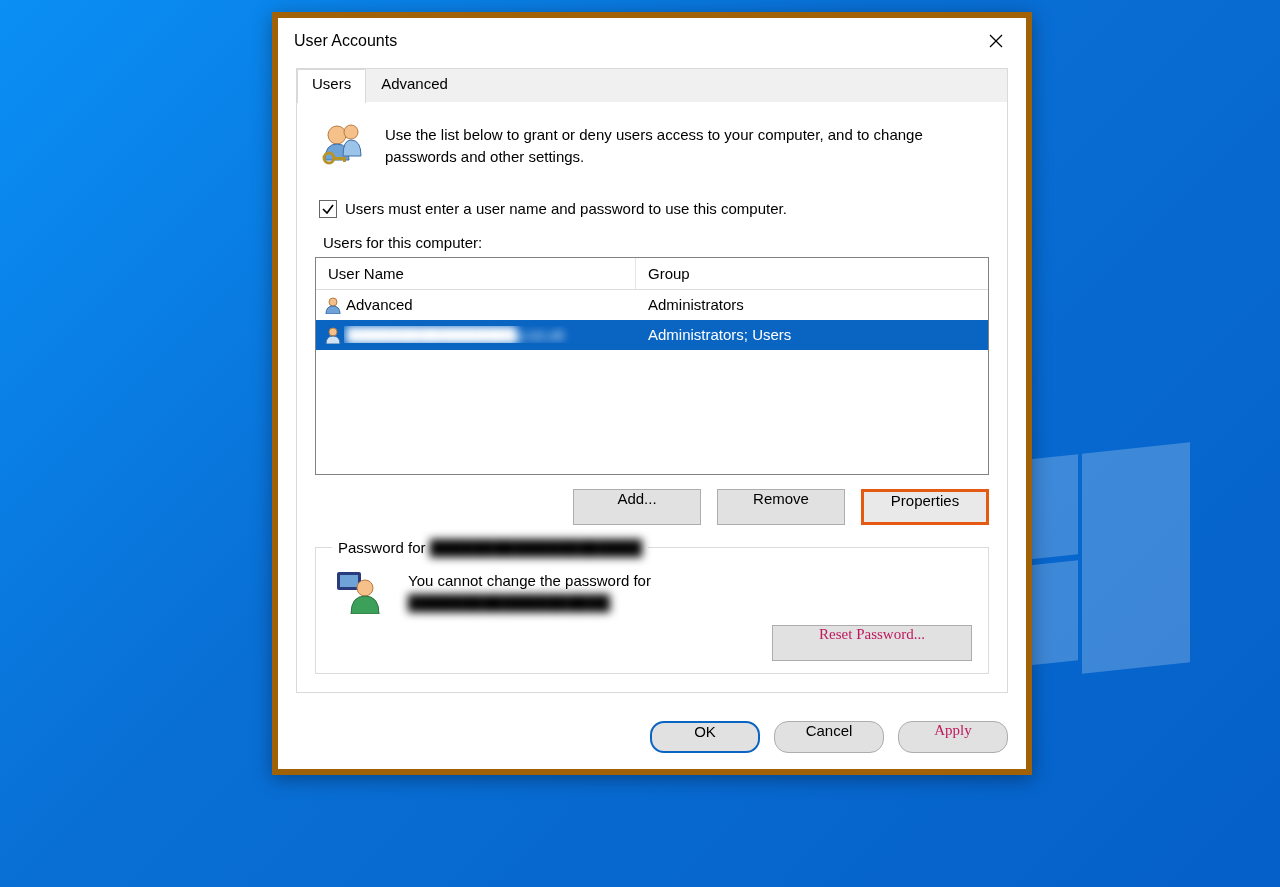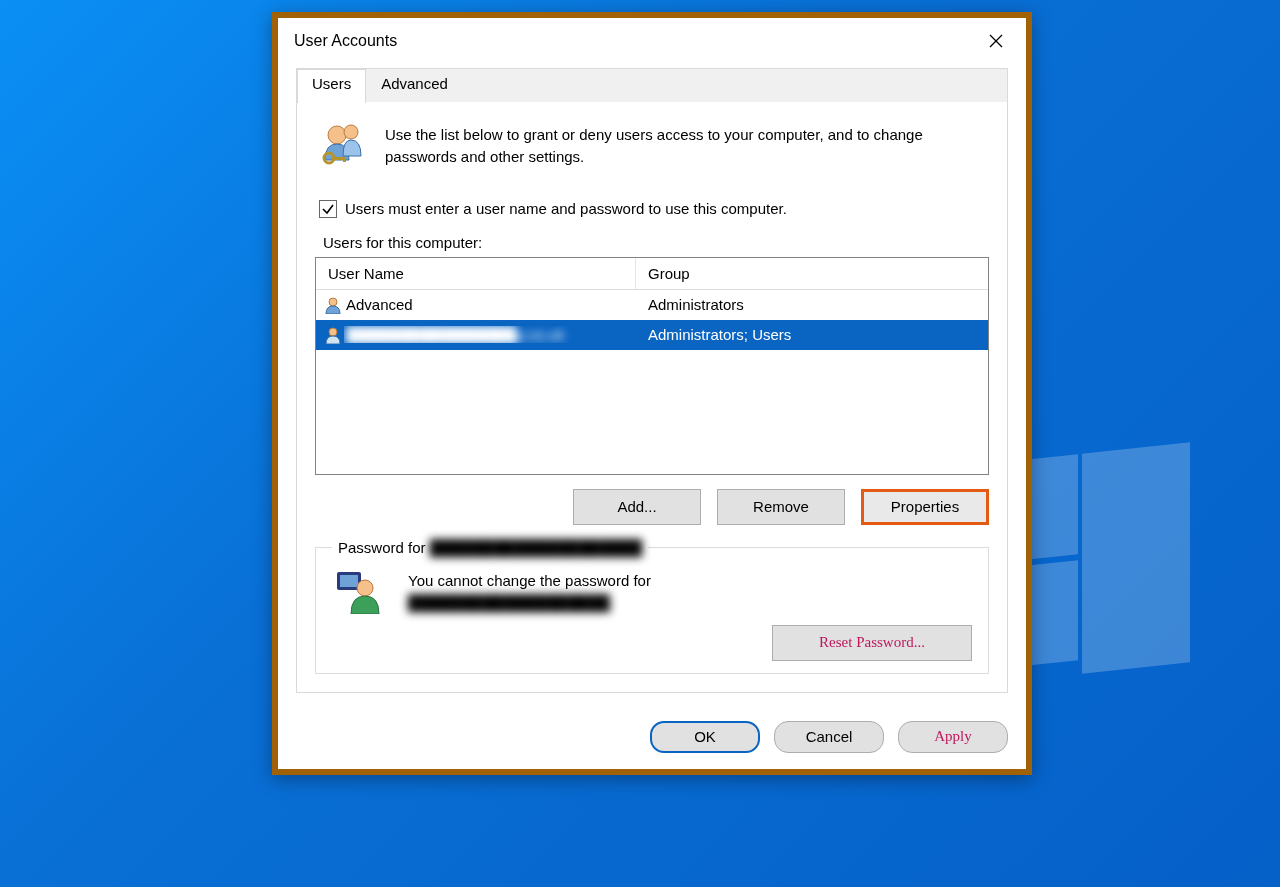--- a/index.html
+++ b/index.html
@@ -176,21 +176,21 @@
     justify-content: flex-end;
     gap: 16px;
     padding: 14px 0 14px 0;
   }
   .btn {
     min-width: 128px;
     height: 36px;
     background: #e1e1e1;
     border: 1px solid #adadad;
     font-size: 15px;
-    display:flex;align-items:center;justify-content:center;
+    display:flex;justify-content:center;
     cursor: pointer;
   }
   .btn.highlight {
     border: 3px solid #e55a12;
     background: #e9e9e9;
   }
   .btn.primary {
     border: 2px solid #0a64c2;
     background: #e1e1e1;
   }

